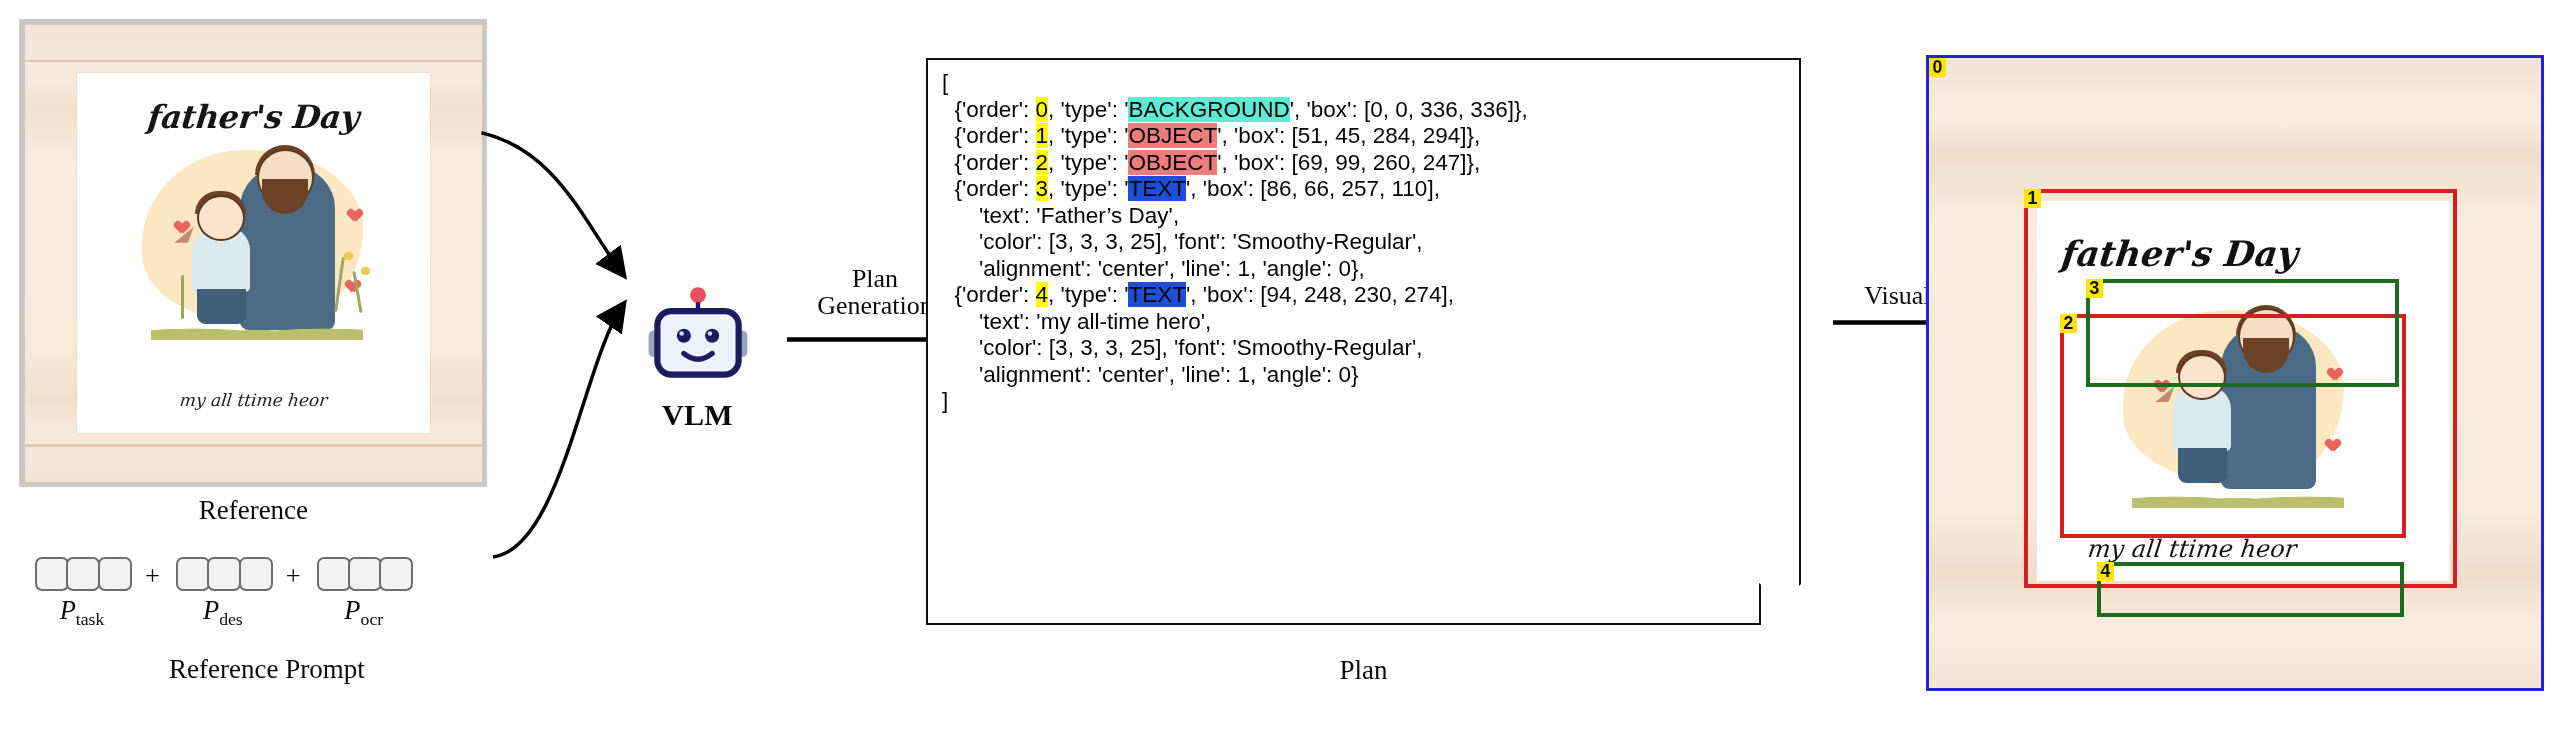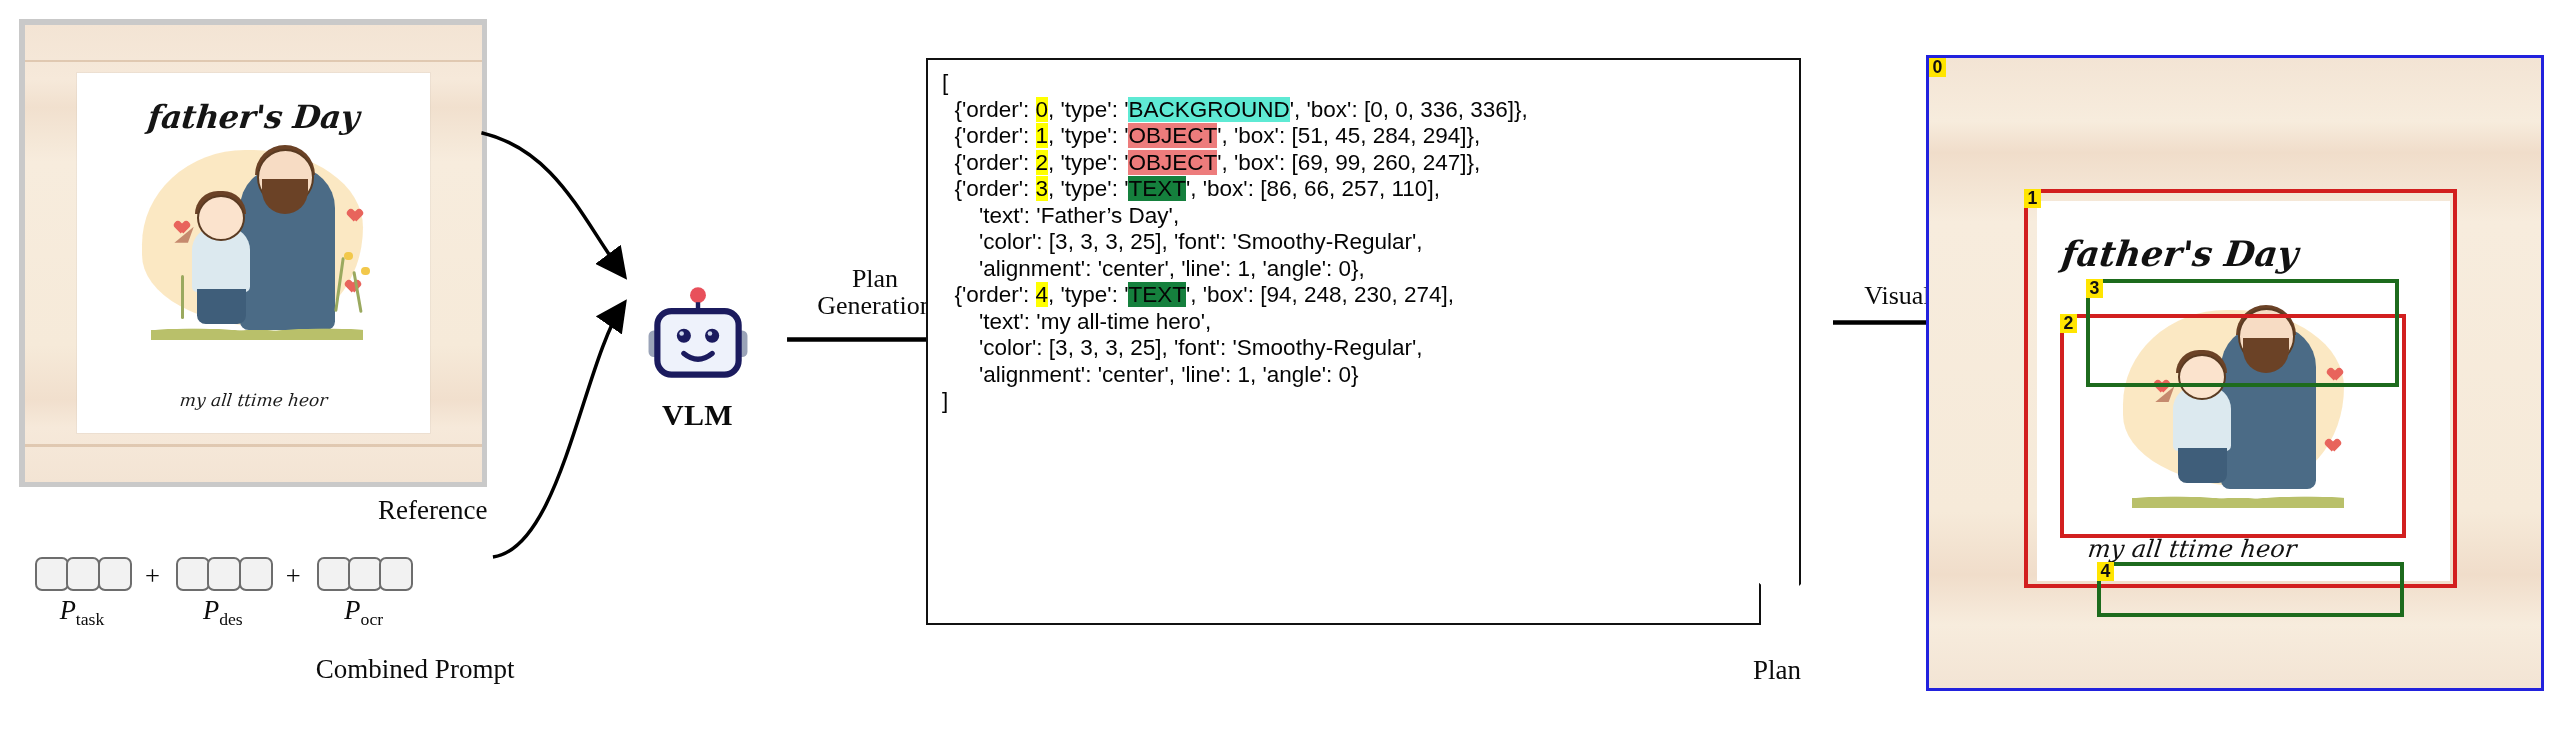--- a/index.html
+++ b/index.html
@@ -133,21 +133,21 @@
   .s1 { left:74px; top:133px; height:44px; }
   .s2 { left:231px; top:115px; height:55px; transform: rotate(8deg); }
   .s3 { left:249px; top:129px; height:42px; transform: rotate(-10deg); }
   .dot-flower{ position:absolute; width:8.8px; height:8.8px; background:#f2c84b; border-radius:50%; }
   .f1{ left:237px; top:110px; } .f2{ left:254px; top:125px; }
   .leafy{ position:absolute; left:67px; top:85px; width:19.4px; height:16px;
           background:#c58a6e; clip-path: polygon(0 100%, 100% 0, 70% 100%); }
 
   .caption {
     position: absolute;
-    text-align: right;
+    text-align: center;
     font-family: "Liberation Serif", serif;
     font-size: 27px;
     color: #0b0b0b;
   }
   #reference-caption { left: 19.4px; top: 495px; width: 468px; }
   #combined-prompt-caption { left: 19.4px; top: 654px; width: 495px; }
 
   
   #prompt-row {
     position: absolute; left: 35px; top: 557px;
@@ -216,21 +216,21 @@
     font-family: "Liberation Sans", sans-serif;
     font-size: 22.5px;
     line-height: 26.5px;
     color: #050505;
     white-space: pre;
     z-index: 2;
   }
   .hl-y  { background:#ffff00; }
   .hl-b  { background:#5eead4; }
   .hl-r  { background:#ed7c7c; }
-  .hl-g  { background:#15803d; }
+  .hl-g  { background:#1d4ed8; }
   #plan-caption { position:absolute; left: 926px; top: 655px; width: 875px; }
 
   
   #viz-arrow { position:absolute; left: 1802px; top: 281px; width: 221px; text-align:center; }
   #viz-arrow .txt { font-size: 26px; color:#0b0b0b; }
 
   
   #viz-panel {
     position:absolute; left: 1926px; top: 55px;
     width: 618px; height: 636px;
@@ -325,21 +325,21 @@
   <div class="plus">+</div>
   <div class="prompt-group">
     <div class="boxes">
       <div class="tok"></div>
       <div class="tok"></div>
       <div class="tok"></div>
     </div>
     <div class="plabel"><span>P</span><sub>ocr</sub></div>
   </div>
 </div>
-<div class="caption" id="combined-prompt-caption">Combined Prompt</div>
+<div class="caption" id="combined-prompt-caption">Reference Prompt</div>
 
 <svg id="arrows-in" viewBox="0 0 250 560">
   <defs>
     <marker id="ah" markerWidth="9" markerHeight="9" refX="7" refY="4.5" orient="auto">
       <path d="M0,0 L9,4.5 L0,9 z" fill="#000"></path>
     </marker>
   </defs>
   <path d="M5,20 C90,40 120,120 165,180" stroke="#000" stroke-width="4" fill="none" marker-end="url(#ah)"></path>
   <path d="M18,500 C95,490 120,280 165,215" stroke="#000" stroke-width="4" fill="none" marker-end="url(#ah)"></path>
 </svg>

